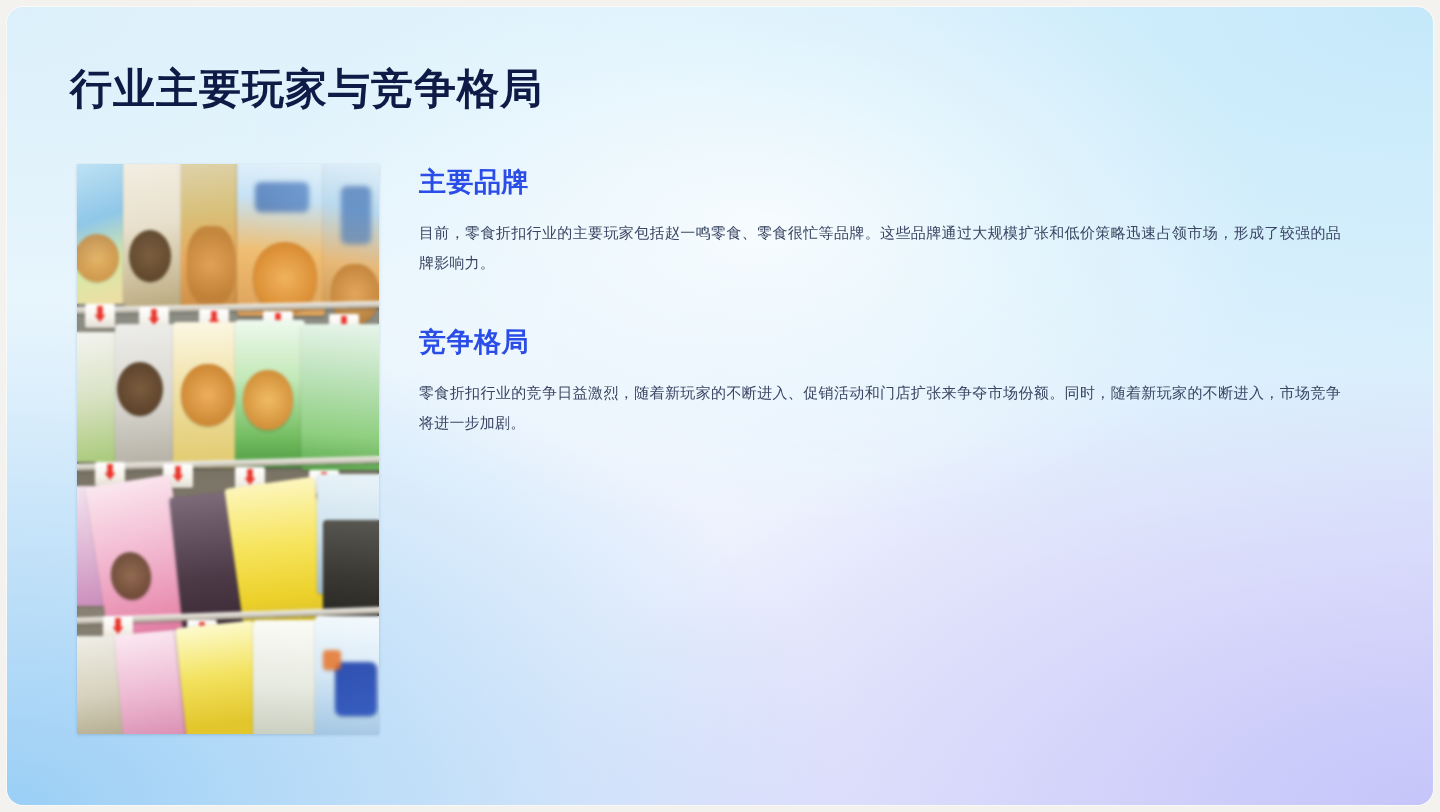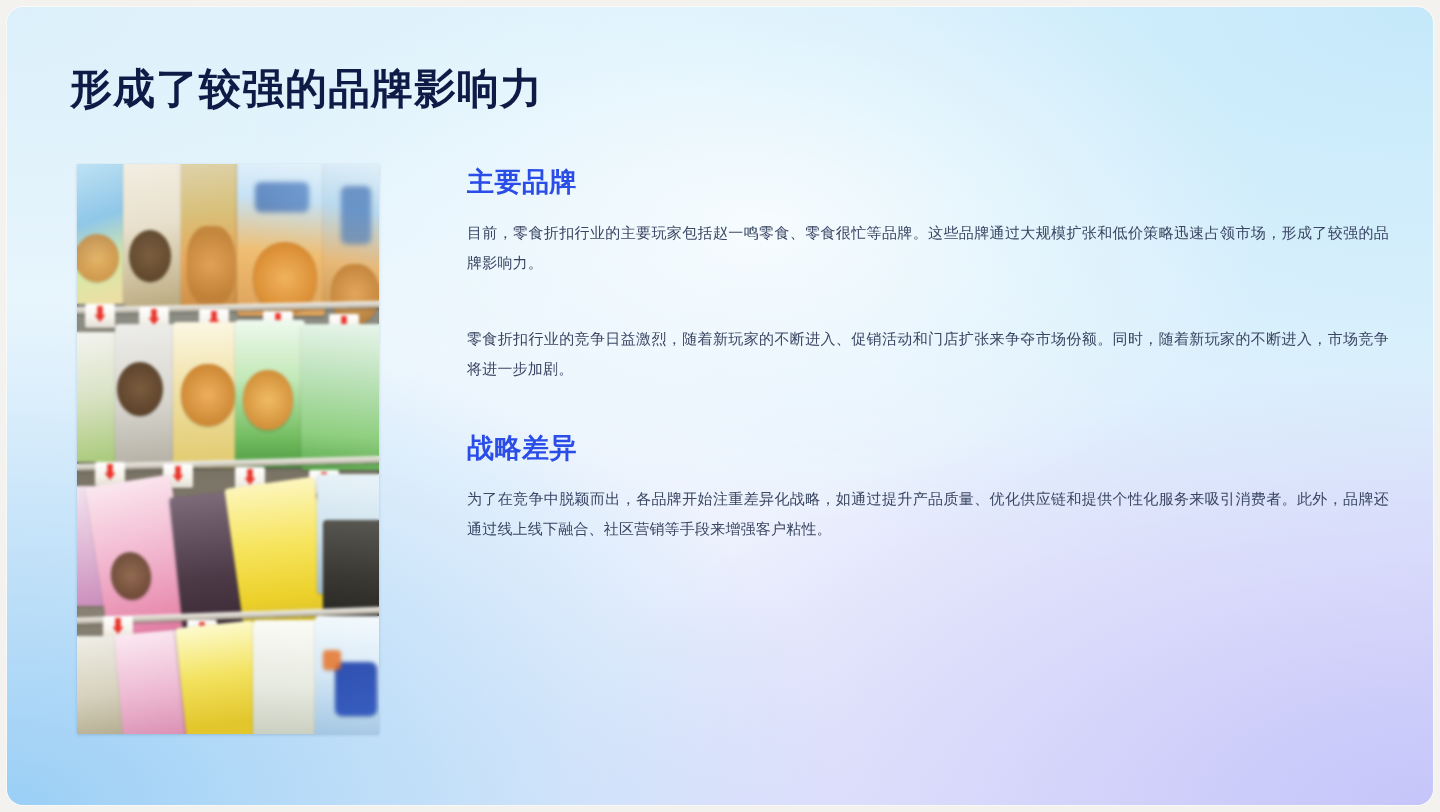--- a/index.html
+++ b/index.html
@@ -105,21 +105,20 @@
     backdrop-filter: blur(1.4px);
     pointer-events: none;
   }
 
   
   #content {
     position: absolute;
     left: 412px;
     top: 157px;
     width: 922px;
-    margin-left: 48px;
   }
 
   .section { margin-bottom: 46px; }
   .section:last-child { margin-bottom: 0; }
 
   .sec-head {
     font-size: 27px;
     font-weight: 700;
     color: #2a4ce7;
     letter-spacing: 0.5px;
@@ -132,21 +131,21 @@
     letter-spacing: 0.2px;
     text-align: justify;
     font-weight: 500;
   }
 </style>
 </head>
 <body>
 
 <div id="slide">
 
-  <h1 id="page-title">形成了较强的品牌影响力</h1>
+  <h1 id="page-title">行业主要玩家与竞争格局</h1>
 
   <div id="photo">
     <div class="ph-layer" style="background:linear-gradient(180deg,#b7c9d8 0%,#8e8f86 25%,#756f62 50%,#8d8577 75%,#6f6a60 100%);"></div>
 
     <div class="pkt" style="left:-4px;top:0px;width:52px;height:140px;background:linear-gradient(160deg,#bfe2f4 0%,#8fc7e8 40%,#d8e9a8 70%,#f0dca4 100%);"></div>
     <div class="pkt" style="left:46px;top:-6px;width:60px;height:148px;background:linear-gradient(170deg,#f3efe4 0%,#e8e0cc 45%,#cdbf9c 80%,#b9a97f 100%);"></div>
     <div class="pkt" style="left:104px;top:-4px;width:58px;height:150px;background:linear-gradient(175deg,#ded3ad 0%,#d8c07a 35%,#e8a85a 65%,#c98c45 100%);"></div>
     <div class="pkt" style="left:160px;top:-8px;width:88px;height:160px;background:linear-gradient(185deg,#e4f3fb 0%,#bfe0f4 30%,#f0bd6e 62%,#e3a css 100%);"></div>
     <div class="pkt" style="left:160px;top:-8px;width:88px;height:160px;background:linear-gradient(185deg,#e9f4fb 0%,#c6e2f5 28%,#efbe72 60%,#dda05a 100%);"></div>
     <div class="pkt" style="left:246px;top:-6px;width:60px;height:150px;background:linear-gradient(190deg,#e6f2fa 0%,#b9d9ee 35%,#e8b877 70%,#cf9a52 100%);"></div>
@@ -234,22 +233,19 @@
   </div>
 
   <div id="content">
 
     <div class="section">
       <div class="sec-head">主要品牌</div>
       <div class="sec-body">目前，零食折扣行业的主要玩家包括赵一鸣零食、零食很忙等品牌。这些品牌通过大规模扩张和低价策略迅速占领市场，形成了较强的品牌影响力。</div>
     </div>
 
     <div class="section">
+      <div class="sec-head">竞争格局</div>
       <div class="sec-body">零食折扣行业的竞争日益激烈，随着新玩家的不断进入、促销活动和门店扩张来争夺市场份额。同时，随着新玩家的不断进入，市场竞争将进一步加剧。</div>
     </div>
 
-    <div class="section">
-      <div class="sec-head">战略差异</div>
-      <div class="sec-body">为了在竞争中脱颖而出，各品牌开始注重差异化战略，如通过提升产品质量、优化供应链和提供个性化服务来吸引消费者。此外，品牌还通过线上线下融合、社区营销等手段来增强客户粘性。</div>
-    </div>
 
   </div>
 </div>
 
 </body></html>

